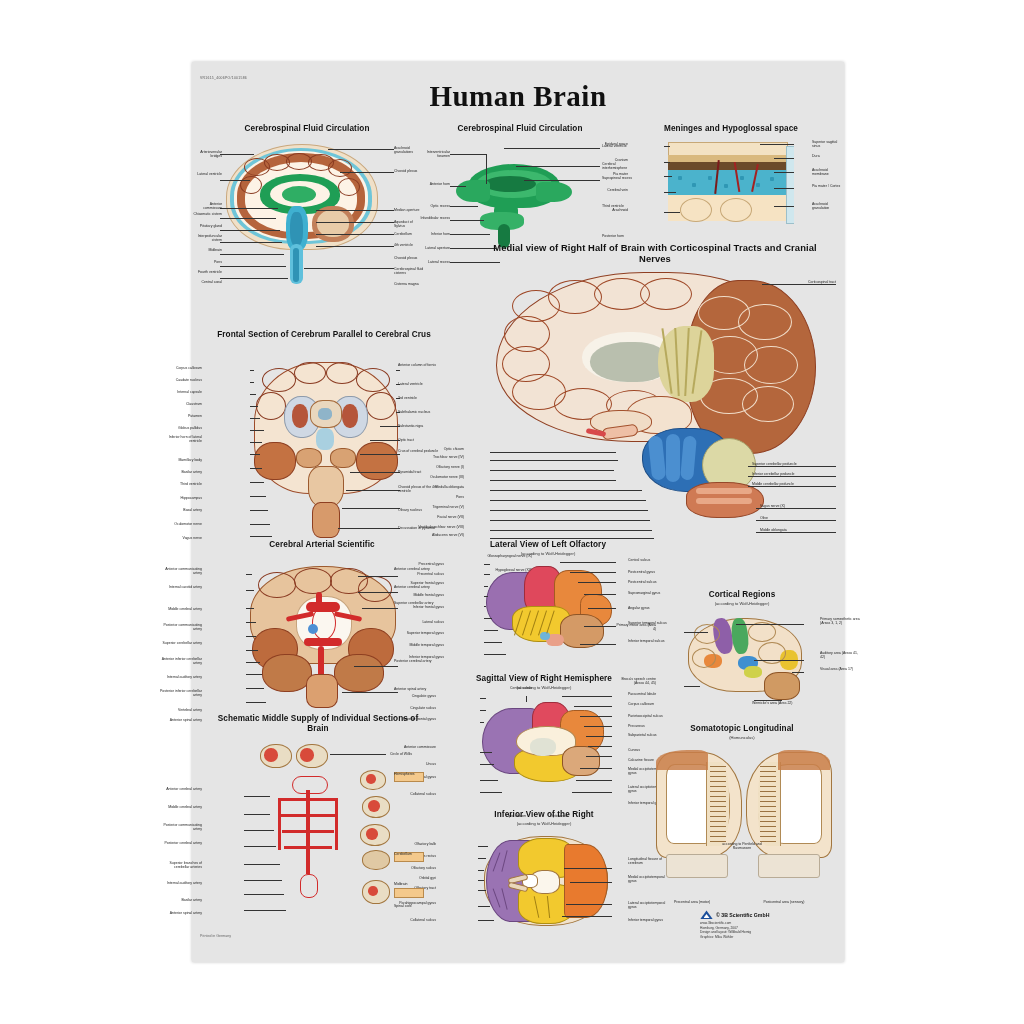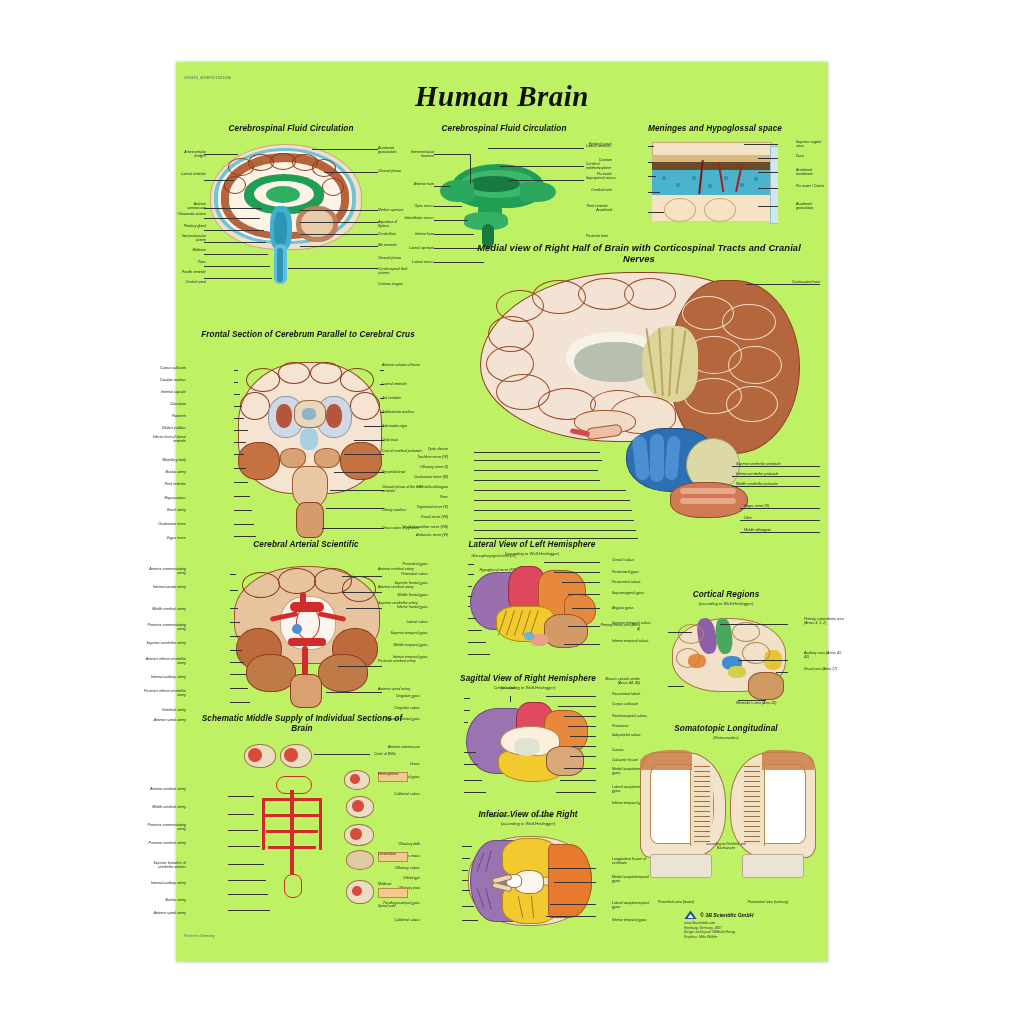--- a/index.html
+++ b/index.html
@@ -1,19 +1,19 @@
 <!DOCTYPE html>
 <html><head>
 <meta charset="utf-8">
 <style>
   html,body{margin:0;padding:0;background:#ffffff;}
   body{width:1024px;height:1024px;font-family:"Liberation Sans",sans-serif;overflow:hidden;}
 
-  #poster{position:absolute;left:176px;top:62px;width:652px;height:900px;background:#bef264;
-          box-shadow:0 0 3px rgba(0,0,0,.25);font-style:italic;}
+  #poster{position:absolute;left:192px;top:62px;width:652px;height:900px;background:#e5e5e5;
+          box-shadow:0 0 3px rgba(0,0,0,.25);}
 
   .code{position:absolute;left:8px;top:14px;font-size:3.4px;letter-spacing:.3px;color:#555;}
   .printed{position:absolute;left:8px;top:872px;font-size:3.6px;color:#666;}
 
   .title{position:absolute;top:18px;left:0;width:100%;text-align:center;
          font-family:"Liberation Serif",serif;font-weight:700;font-size:29px;letter-spacing:.5px;color:#111;}
 
   .panel{position:absolute;}
   .hd{font-family:"Liberation Sans",sans-serif;font-weight:700;color:#111;text-align:center;
       letter-spacing:.1px;line-height:1.22;}
@@ -491,21 +491,21 @@
     <div class="lbl r" style="left:-42px;top:178px;width:46px;">Anterior spinal artery</div>
 
     <div class="lbl" style="left:196px;top:28px;width:50px;white-space:normal;line-height:1.1;">Anterior cerebral artery</div>
     <div class="lbl" style="left:196px;top:46px;width:50px;white-space:normal;line-height:1.1;">Anterior cerebral artery</div>
     <div class="lbl" style="left:196px;top:62px;width:50px;white-space:normal;line-height:1.1;">Superior cerebellar artery</div>
     <div class="lbl" style="left:196px;top:120px;width:50px;white-space:normal;line-height:1.1;">Posterior cerebral artery</div>
     <div class="lbl" style="left:196px;top:148px;width:50px;white-space:normal;line-height:1.1;">Anterior spinal artery</div>
   </div>
 
   <div class="panel" style="left:248px;top:478px;width:216px;height:140px;">
-    <div class="hd h1">Lateral View of Left Hemisphere</div>
+    <div class="hd h1">Lateral View of Left Olfactory</div>
     <div class="sub">(according to Wolf-Heidegger)</div>
 
     <div class="art" style="left:44px;top:20px;width:132px;height:104px;">
 
       <div style="position:absolute;left:2px;top:12px;width:48px;height:56px;background:#9a6fb0;
                   border:.9px solid #6b4780;border-radius:56% 20% 26% 50%;"></div>
 
       <div style="position:absolute;left:40px;top:6px;width:36px;height:46px;background:#df485c;
                   border:.9px solid #9e2c3c;border-radius:40% 36% 30% 34%;"></div>
 

